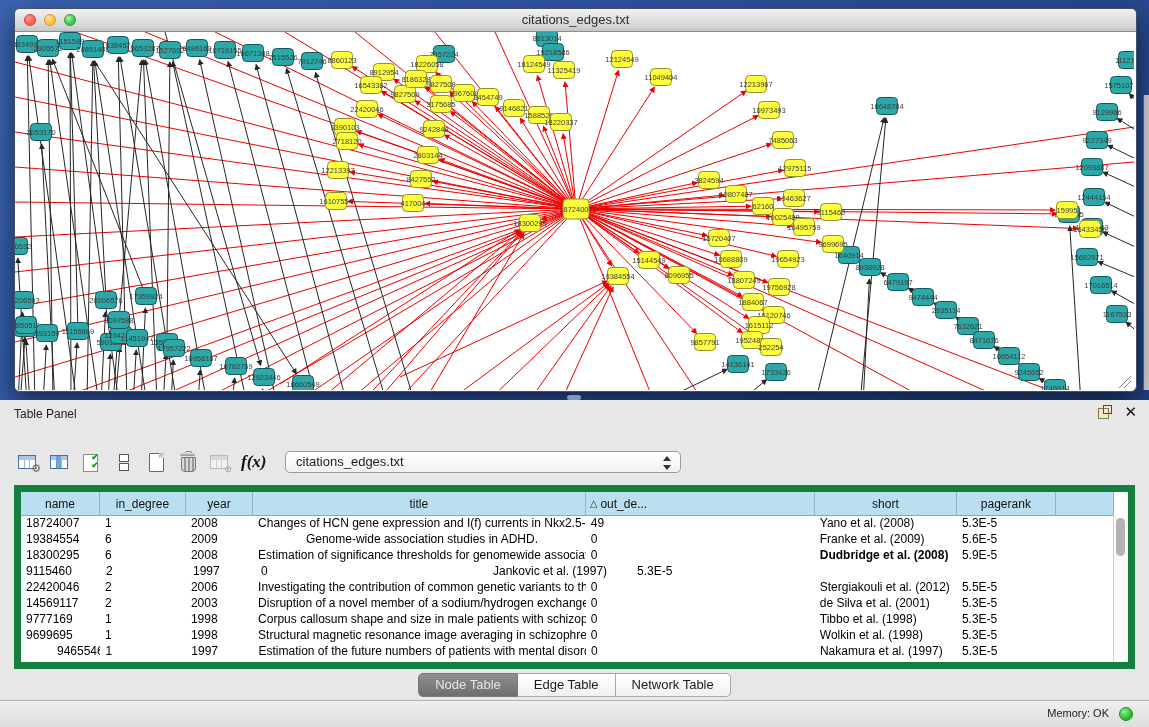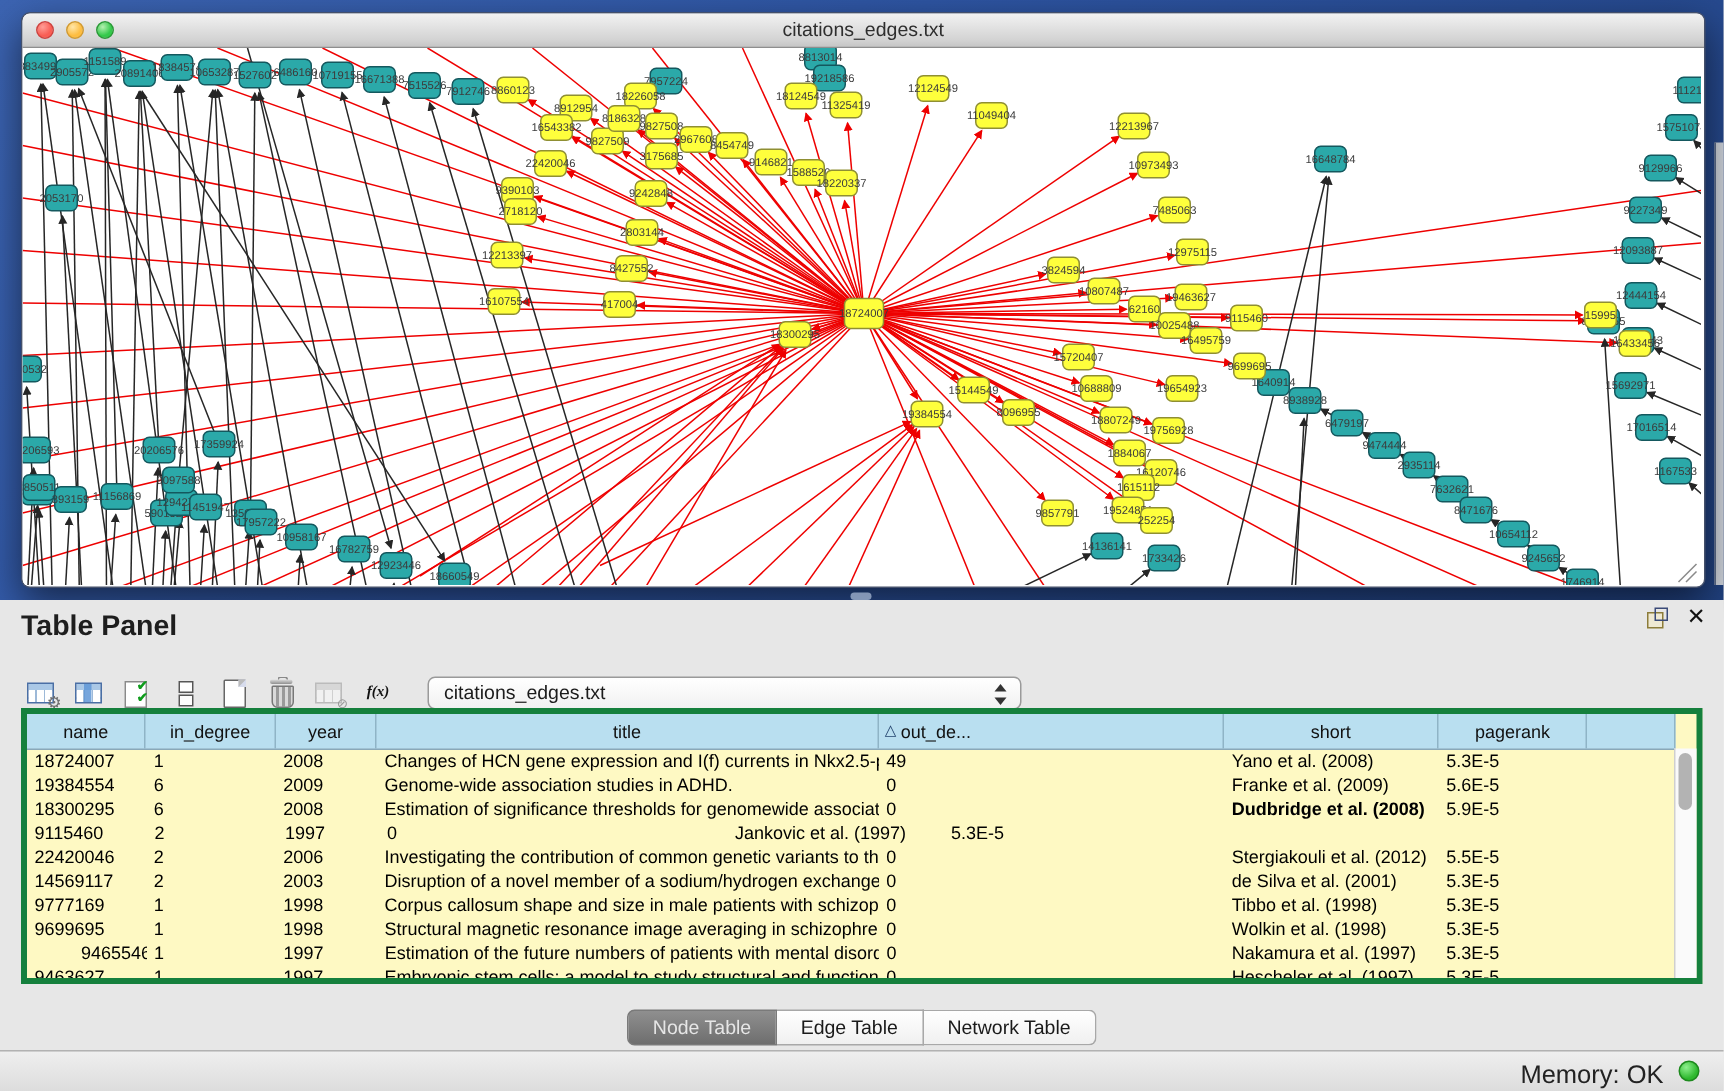--- a/index.html
+++ b/index.html
@@ -22,21 +22,21 @@
     font-size:13px;color:#2e2e2e;}
   .lights{position:absolute;left:9px;top:5px;display:flex;gap:8px;}
   .light{width:12px;height:12px;border-radius:50%;box-sizing:border-box;}
   .light.red{background:radial-gradient(circle at 35% 30%,#ff9d96,#f95e55 60%);border:1px solid #ce4440;}
   .light.yellow{background:radial-gradient(circle at 35% 30%,#ffe6a8,#fdbd41 60%);border:1px solid #d29b33;}
   .light.green{background:radial-gradient(circle at 35% 30%,#b4f0b0,#35c94b 60%);border:1px solid #2b9a38;}
   .canvas{position:relative;width:1119px;height:358px;background:#fff;}
   .canvas svg{display:block;}
   
   .panel{position:absolute;left:0;top:400px;width:1149px;height:327px;background:#e7e7e7;}
-  .panel-title{position:absolute;left:14px;top:7px;font-size:19px;color:#1e1e1e;font-weight:bold;}
+  .panel-title{position:absolute;left:14px;top:7px;font-size:12px;color:#1e1e1e;}
   .panel-icons{position:absolute;right:12px;top:5px;display:flex;gap:12px;align-items:center;}
   .float-ico{position:relative;width:14px;height:14px;}
   .float-ico .sq1{position:absolute;left:0;bottom:0;width:9px;height:9px;border:1.4px solid #8c7c3a;background:#efe9d2;}
   .float-ico .sq2{position:absolute;right:0;top:0;width:7px;height:7px;border:1.4px solid #3a4a78;background:transparent;}
   .close-ico{font-size:15px;font-weight:bold;color:#111;line-height:14px;}
   
   .toolbar{position:absolute;left:14px;top:48px;height:28px;display:flex;gap:4px;align-items:center;}
   .tbtn{width:28px;height:26px;background:transparent;border:none;padding:0;position:relative;cursor:pointer;}
   .ti{position:absolute;left:3px;top:3px;width:22px;height:20px;}
   .grid-base{position:absolute;left:1px;top:3px;width:18px;height:14px;box-sizing:border-box;
@@ -55,31 +55,31 @@
     background:#fff;border-radius:1px;}
   .ti-new-document .page:after{content:"";position:absolute;right:-1px;top:-1px;width:0;height:0;
     border-left:5px solid #bbb;border-top:5px solid #d7dced;transform:rotate(90deg);}
   .trash-lid{position:absolute;left:3px;top:1px;width:15px;height:3px;background:linear-gradient(#ddd,#8f8f8f);border-radius:2px;}
   .trash-handle{position:absolute;left:8px;top:-1px;width:5px;height:2px;border:1px solid #888;border-bottom:none;border-radius:2px 2px 0 0;}
   .trash-body{position:absolute;left:4px;top:5px;width:13px;height:13px;border-radius:1px 1px 4px 4px;
     background:repeating-linear-gradient(to right,#d9d9d9 0 2px,#9a9a9a 2px 4px);border:1px solid #777;}
   .ti-import-table-disabled .grid-base{filter:grayscale(1);opacity:.45;border-color:#888;}
   .ti-import-table-disabled .no{position:absolute;right:-1px;bottom:-2px;font-size:9px;color:#9a9a9a;}
   .ti-function-builder{font-family:"Liberation Serif","DejaVu Serif",serif;font-style:italic;font-weight:bold;
-    font-size:10px;color:#111;line-height:20px;}
+    font-size:17px;color:#111;line-height:20px;}
   .combo{position:absolute;left:285px;top:51px;width:396px;height:22px;box-sizing:border-box;
     background:linear-gradient(#ffffff,#f1f1f1);border:1px solid #9a9a9a;border-radius:5px;
     font-size:13px;color:#1c1c1c;padding:2px 24px 0 10px;cursor:pointer;}
   .combo .arrows{position:absolute;right:8px;top:3px;width:9px;height:16px;}
   .combo .arrows i{position:absolute;left:0;width:0;height:0;border-left:4.5px solid transparent;border-right:4.5px solid transparent;}
   .combo .arrows i.up{top:1px;border-bottom:5px solid #333;}
   .combo .arrows i.dn{bottom:1px;border-top:5px solid #333;}
   
-  .tablewrap{position:absolute;left:14px;top:72px;width:1121px;height:184px;box-sizing:border-box;
-    border:4px solid #15803d;background:#fef9c3;}
+  .tablewrap{position:absolute;left:14px;top:85px;width:1121px;height:184px;box-sizing:border-box;
+    border:7px solid #15803d;background:#ffffff;}
   .thead{position:absolute;left:0;top:0;right:14px;height:23px;background:#b9dff0;border-bottom:1px solid #8aa8b8;
     display:flex;}
   .th{box-sizing:border-box;border-right:1px solid #8fb4c6;font-size:12px;color:#111;
     display:flex;align-items:center;justify-content:center;overflow:hidden;white-space:nowrap;}
   .th.left{justify-content:flex-start;padding-left:4px;}
   .th .sort{color:#24446e;font-size:10px;margin-right:3px;}
   .tbody{position:absolute;left:0;top:23px;right:14px;bottom:0;overflow:hidden;}
   .tr{display:flex;height:16px;line-height:16px;font-size:12px;color:#000;white-space:nowrap;}
   .td{box-sizing:border-box;padding-left:5px;overflow:hidden;text-overflow:clip;}
   .vscroll{position:absolute;right:0;top:23px;bottom:0;width:14px;background:#fafafa;border-left:1px solid #cfcfcf;}
@@ -87,21 +87,21 @@
   
   .tabs{position:absolute;left:0;top:273px;width:1149px;height:24px;display:flex;justify-content:center;}
   .seg{height:22px;line-height:22px;font-size:13px;padding:0 16px;background:linear-gradient(#ffffff,#f0f0f0);
     color:#1a1a1a;border:1px solid #a8a8a8;border-left:none;cursor:pointer;}
   .seg:first-child{border-left:1px solid #a8a8a8;border-radius:5px 0 0 5px;}
   .seg:last-child{border-radius:0 5px 5px 0;}
   .seg.active{background:linear-gradient(#8f8f8f,#6e6e6e);color:#e6e6e6;border-color:#7a7a7a;}
   
   .statusbar{position:absolute;left:0;top:700px;width:1149px;height:27px;
     background:linear-gradient(#efefef,#dcdcdc);border-top:1px solid #b2b2b2;}
-  .mem{position:absolute;right:40px;top:6px;font-size:17px;color:#222;}
+  .mem{position:absolute;right:40px;top:6px;font-size:11px;color:#222;}
   .memdot{position:absolute;right:16px;top:6px;width:14px;height:14px;border-radius:50%;
     background:radial-gradient(circle at 35% 30%,#8ef08e,#2eb82e 65%);border:1px solid #1e8a1e;box-sizing:border-box;}
 </style>
 </head>
 <body>
 
 <div class="desktop">
   <div class="side-sliver"></div>
   <div class="window">
     <div class="titlebar">
@@ -861,21 +861,21 @@
           <div class="td" style="width: 337px;">Changes of HCN gene expression and I(f) currents in Nkx2.5-positive cardiomyoc...</div>
           <div class="td" style="width: 232px;">49</div>
           <div class="td" style="width: 144px;">Yano et al. (2008)</div>
           <div class="td" style="width: 100px;">5.3E-5</div>
           <div class="td" style="width: 59px;"></div>
         </div>
         <div class="tr">
           <div class="td" style="width: 80px;">19384554</div>
           <div class="td" style="width: 87px;">6</div>
           <div class="td" style="width: 68px;">2009</div>
-          <div class="td" style="width: 337px;">Genome-wide association studies in ADHD.</div>
+          <div class="td" style="width: 337px; text-align: center;">Genome-wide association studies in ADHD.</div>
           <div class="td" style="width: 232px;">0</div>
           <div class="td" style="width: 144px;">Franke et al. (2009)</div>
           <div class="td" style="width: 100px;">5.6E-5</div>
           <div class="td" style="width: 59px;"></div>
         </div>
         <div class="tr">
           <div class="td" style="width: 80px;">18300295</div>
           <div class="td" style="width: 87px;">6</div>
           <div class="td" style="width: 68px;">2008</div>
           <div class="td" style="width: 337px;">Estimation of significance thresholds for genomewide association scans.</div>

